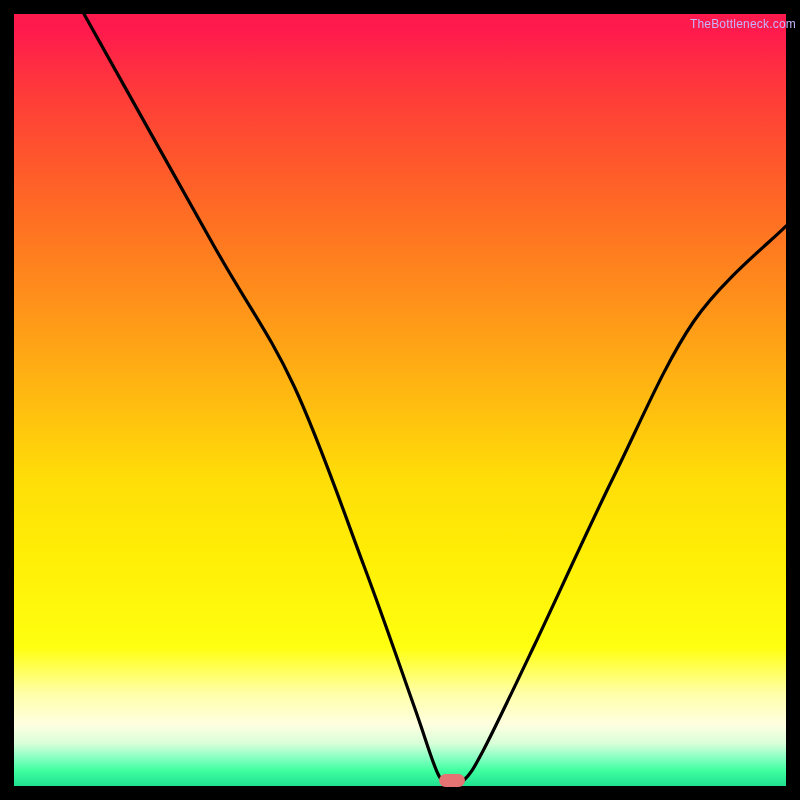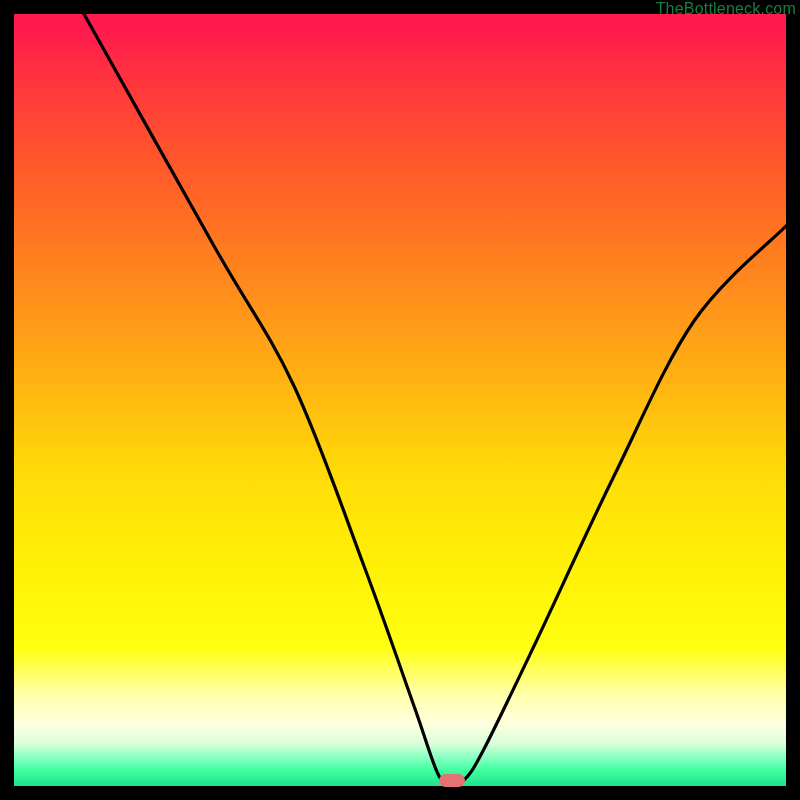--- a/index.html
+++ b/index.html
@@ -38,25 +38,25 @@
       #ffffa8 88%,
       #ffffe0 92%,
       #d8ffd8 94.5%,
       #80ffc0 96.5%,
       #40ffa0 98%,
       #20e090 100%
     );
   }
   .watermark {
     position: absolute;
-    top: 0px;
+    top: 17px;
     right: 4px;
-    color: #15803d;
+    color: #c4b5fd;
     font-family: Arial, Helvetica, sans-serif;
-    font-size: 16px;
+    font-size: 12px;
     letter-spacing: 0.2px;
     z-index: 5;
   }
   svg.curve {
     position: absolute;
     left: 0;
     top: 0;
     width: 100%;
     height: 100%;
     z-index: 3;

